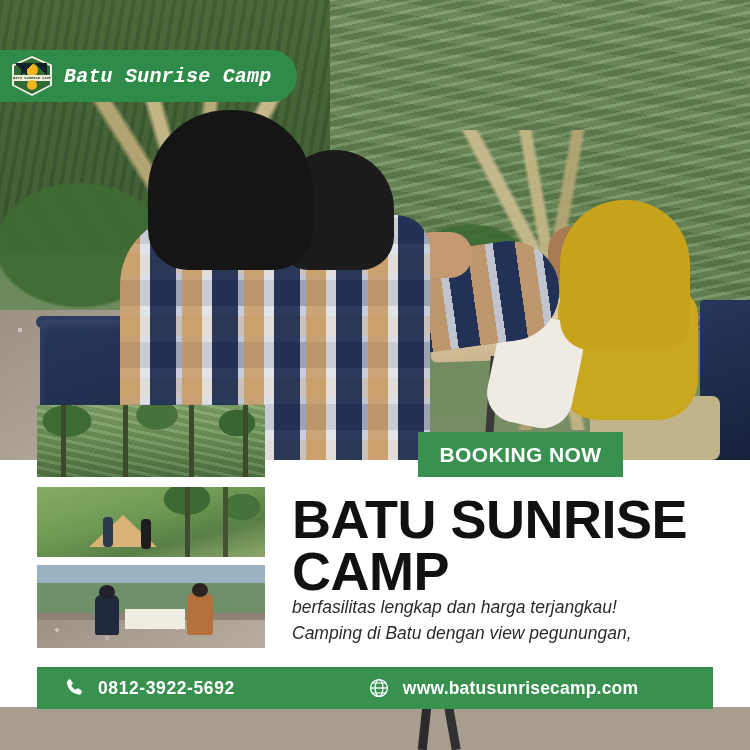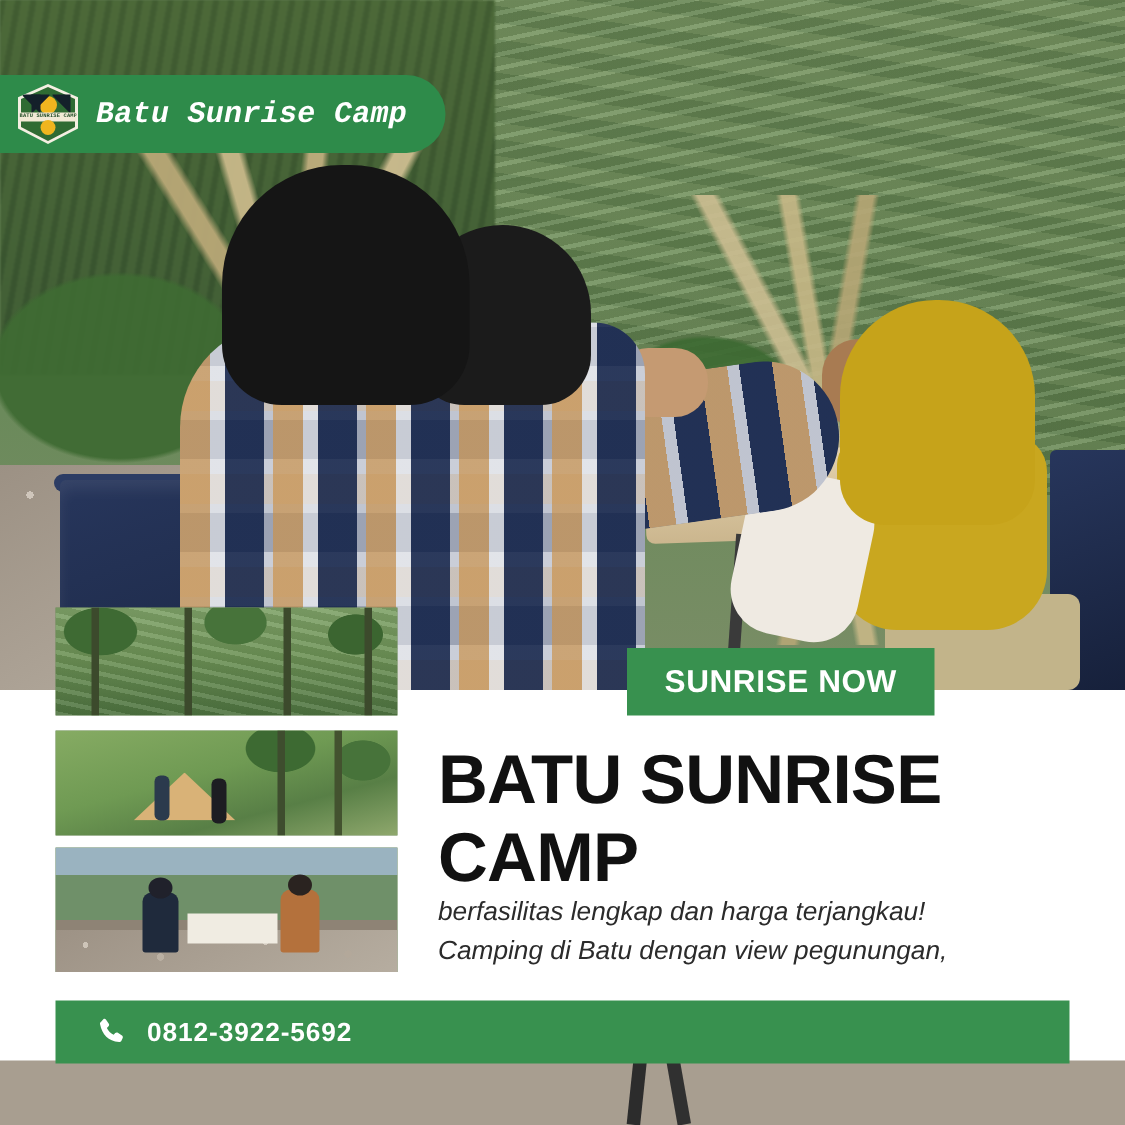--- a/index.html
+++ b/index.html
@@ -315,21 +315,21 @@
     background:#f0ece2;
   }
   .t3-p1 { position:absolute; left:58px; top:30px; width:24px; height:40px; background:#1f2a3c; border-radius:6px 6px 2px 2px; }
   .t3-p2 { position:absolute; left:150px; top:28px; width:26px; height:42px; background:#b4713c; border-radius:7px 7px 2px 2px; }
   .t3-head1 { position:absolute; left:62px; top:20px; width:16px; height:14px; border-radius:50%; background:#20212b; }
   .t3-head2 { position:absolute; left:155px; top:18px; width:16px; height:14px; border-radius:50%; background:#2a2320; }
 
   
   .headline {
     position:absolute; left:292px; top:493px; width:420px;
-    font-size:46px; line-height:52px; font-weight:bold;
+    font-size:54px; line-height:52px; font-weight:bold;
     color:#111111; letter-spacing:-.5px;
   }
   .subtext {
     position:absolute; left:292px; top:594px; width:400px;
     font-size:17.5px; line-height:26px; font-style:italic;
     color:#2b2b2b;
   }
 
   
   .gravel-strip {
@@ -445,21 +445,21 @@
     <div class="t3-bg"></div>
     <div class="t3-gravel"></div>
     <div class="t3-table"></div>
     <div class="t3-p1"></div>
     <div class="t3-head1"></div>
     <div class="t3-p2"></div>
     <div class="t3-head2"></div>
   </div>
 
   <div class="booking-btn">
-    <span>SUNRISE NOW</span>
+    <span>BOOKING NOW</span>
   </div>
 
   <div class="headline">
     <div>BATU SUNRISE</div>
     <div>CAMP</div>
   </div>
   <div class="subtext">
     <div>berfasilitas lengkap dan harga terjangkau!</div>
     <div>Camping di Batu dengan view pegunungan,</div>
   </div>
@@ -469,15 +469,25 @@
     <div class="strip-pole2"></div>
   </div>
 
   <div class="contact-bar">
     <div class="contact-item c-phone">
       <svg class="ico" viewBox="0 0 24 24">
         <path fill="#ffffff" d="M6.6 2.5c.6-.3 1.4-.1 1.8.5l2 3c.4.6.3 1.4-.2 1.9L9 9.1c.9 2.1 2.8 4 4.9 4.9l1.2-1.2c.5-.5 1.3-.6 1.9-.2l3 2c.6.4.8 1.2.5 1.8l-1 2.1c-.3.6-.9.9-1.6.8C9.9 18.3 5.7 14.1 4 6.1c-.1-.6.2-1.3.8-1.6l1.8-2z"></path>
       </svg>
       <span>0812-3922-5692</span>
     </div>
+    <div class="contact-item c-web">
+      <svg class="ico" viewBox="0 0 24 24">
+        <circle cx="12" cy="12" r="9.2" fill="none" stroke="#ffffff" stroke-width="1.5"></circle>
+        <ellipse cx="12" cy="12" rx="4.2" ry="9.2" fill="none" stroke="#ffffff" stroke-width="1.5"></ellipse>
+        <line x1="2.8" y1="12" x2="21.2" y2="12" stroke="#ffffff" stroke-width="1.5"></line>
+        <line x1="4.4" y1="6.6" x2="19.6" y2="6.6" stroke="#ffffff" stroke-width="1.2"></line>
+        <line x1="4.4" y1="17.4" x2="19.6" y2="17.4" stroke="#ffffff" stroke-width="1.2"></line>
+      </svg>
+      <span>www.batusunrisecamp.com</span>
+    </div>
   </div>
 
 </div>
 
 </body></html>

